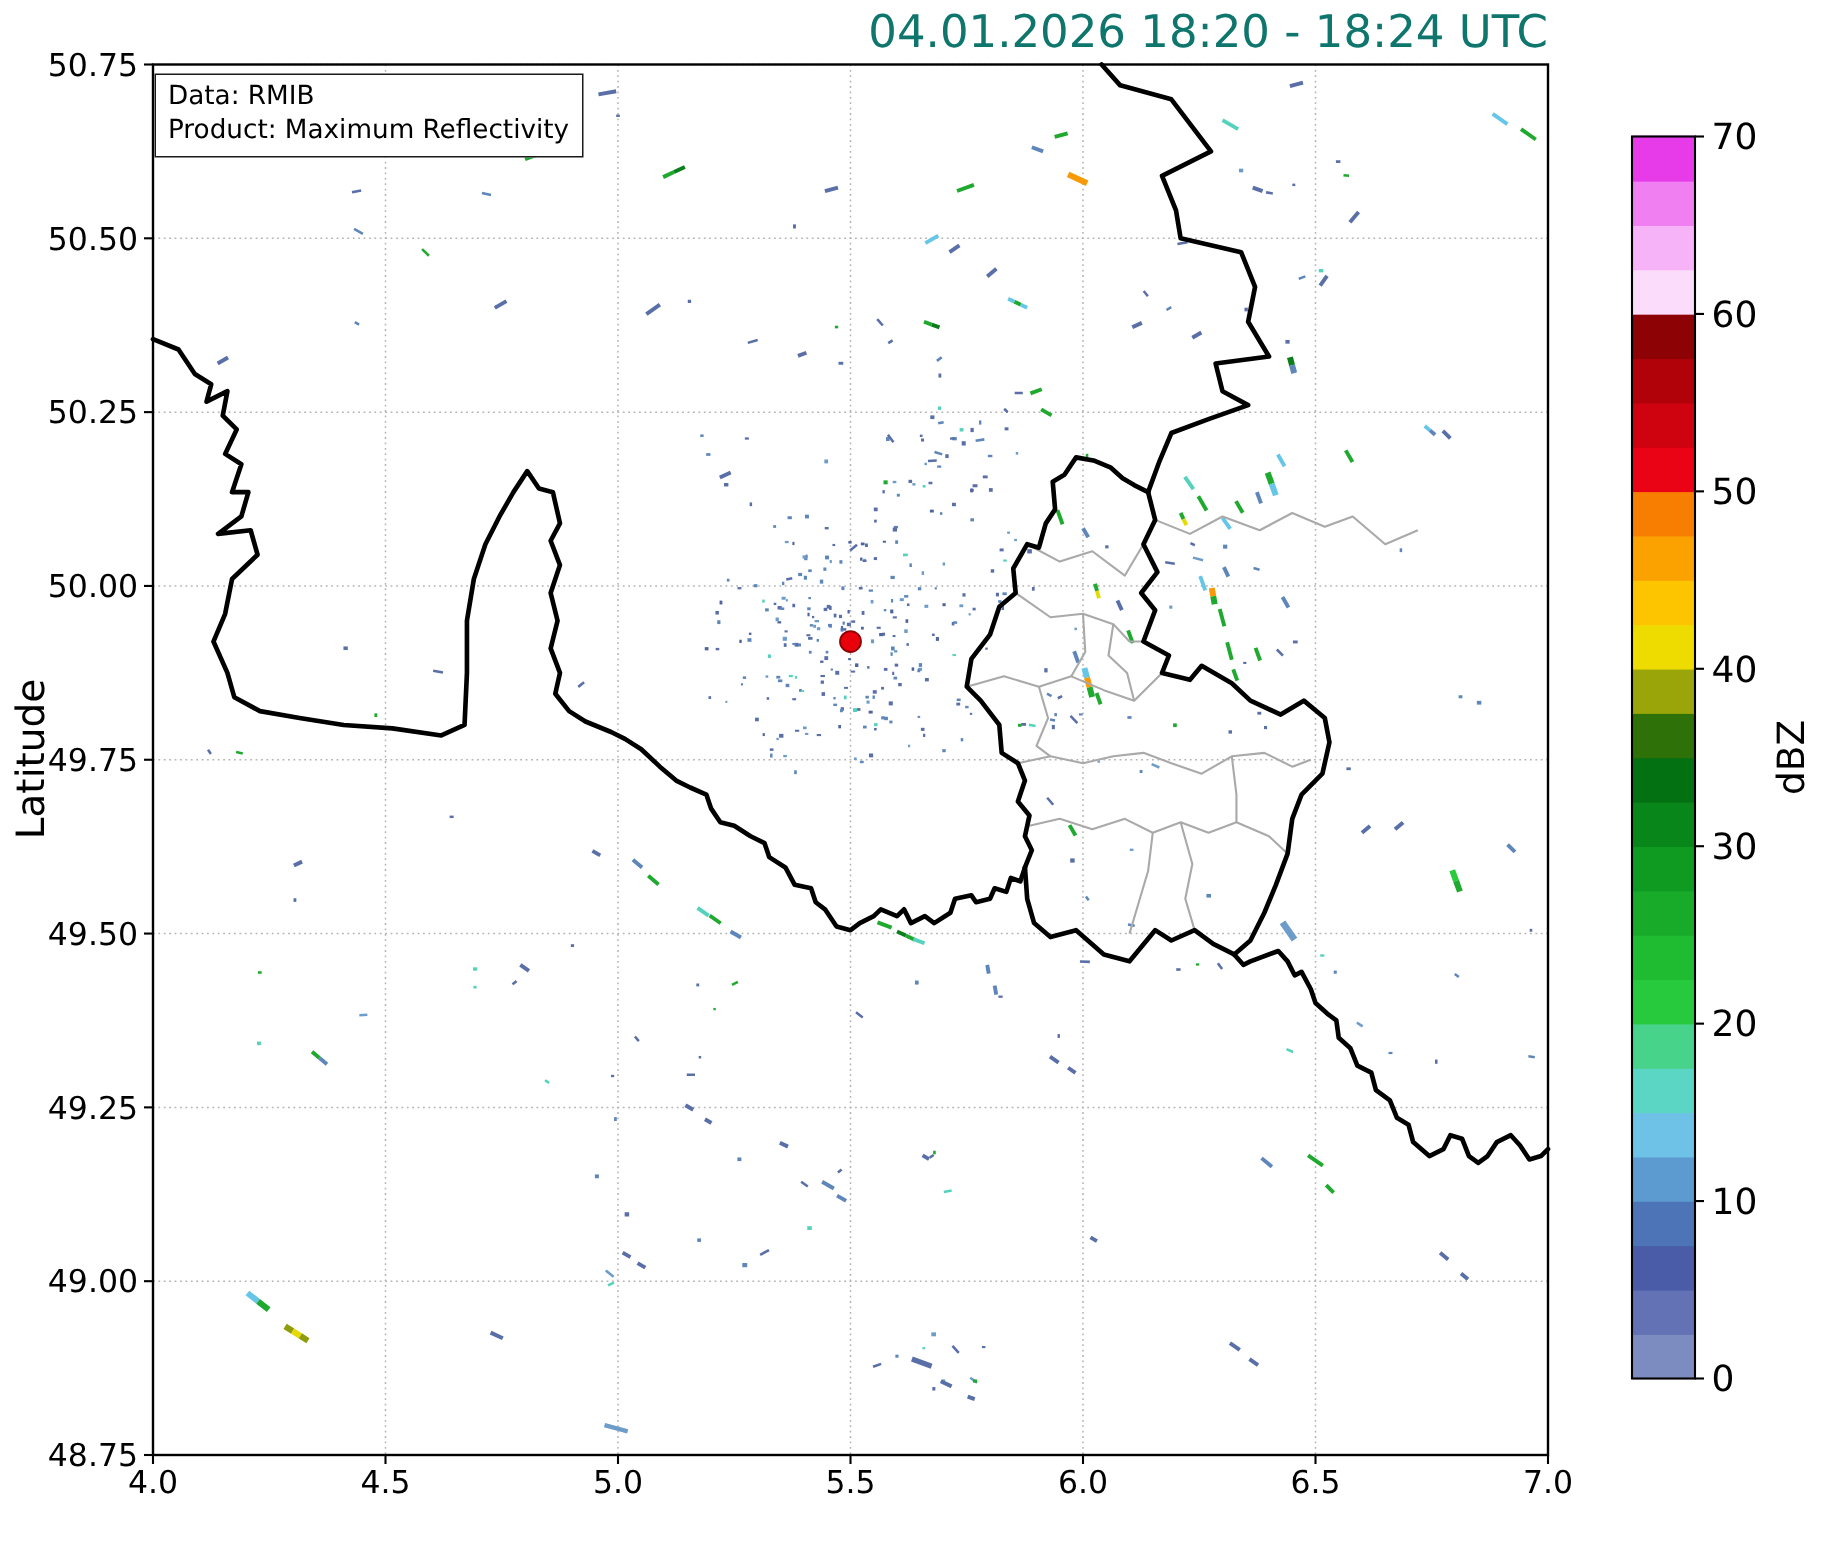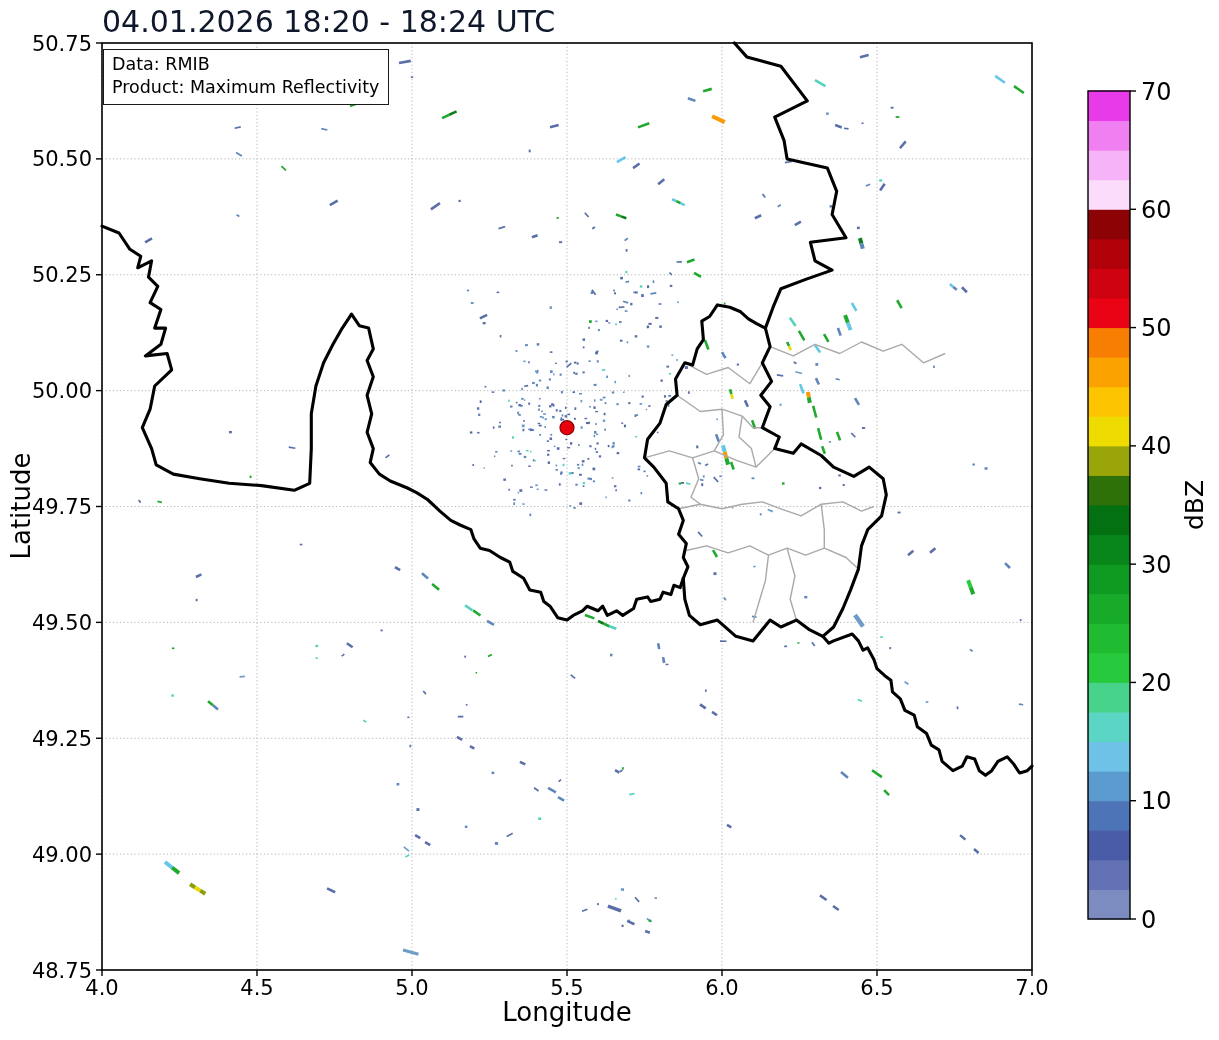--- a/index.html
+++ b/index.html
@@ -1,20 +1,20 @@
 <!DOCTYPE html>
 <html><head>
 <meta charset="utf-8">
 <style>
   html,body{margin:0;padding:0;background:#ffffff;}
   #fig{position:relative;width:1219px;height:1040px;background:#fff;
        font-family:"DejaVu Sans","Liberation Sans",sans-serif;color:#000;overflow:hidden;}
   #plot-svg{position:absolute;left:0;top:0;}
-  .title{position:absolute;left:102px;width:930px;top:4px;text-align:left;
-         font-size:30px;color:#0f172a;}
+  .title{position:absolute;left:102px;width:930px;top:4px;text-align:right;
+         font-size:30px;color:#0f766e;}
   .annot{position:absolute;left:103px;top:49px;background:#fff;border:1.6px solid #1a1a1a;
          padding:3px 9px 5px 8px;font-size:17.5px;line-height:1.3;z-index:3;}
   .xlabel{position:absolute;left:102px;width:930px;top:997px;text-align:center;font-size:26px;}
   .ylabel-wrap{position:absolute;left:21px;top:506px;width:0;height:0;}
   .ylabel-wrap span{display:inline-block;transform:translate(-50%,-50%) rotate(-90deg);
          font-size:26px;white-space:nowrap;}
   .cblabel-wrap{position:absolute;left:1194px;top:505px;width:0;height:0;}
   .cblabel-wrap span{display:inline-block;transform:translate(-50%,-50%) rotate(-90deg);
          font-size:25px;white-space:nowrap;}
 </style>
@@ -679,20 +679,19 @@
         <text x="1141" y="217.78571428571433" text-anchor="start" font-size="24" fill="#000">60</text>
         <line x1="1130" y1="91" x2="1136" y2="91" stroke="#000" stroke-width="1.4"></line>
         <text x="1141" y="99.5" text-anchor="start" font-size="24" fill="#000">70</text>
       </g>
     </svg>
   <div class="title">04.01.2026 18:20 - 18:24 UTC</div>
   <div class="annot">
     <div>Data: RMIB</div>
     <div>Product: Maximum Reflectivity</div>
   </div>
-  <div class="xlabel">Longitude</div>
   <div class="ylabel-wrap">
     <span>Latitude</span>
   </div>
   <div class="cblabel-wrap">
     <span>dBZ</span>
   </div>
 </div>
 
 </body></html>

